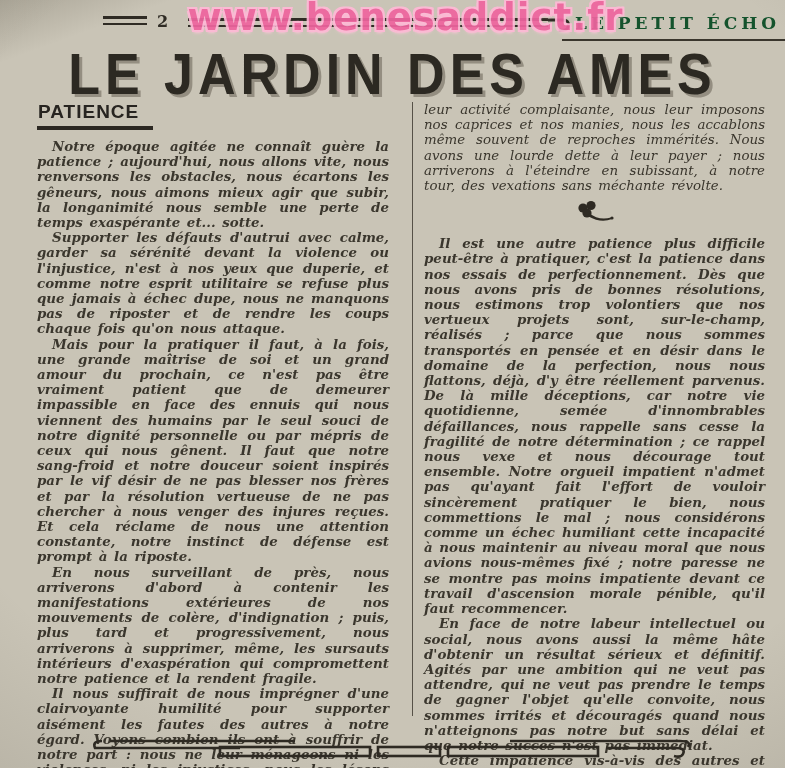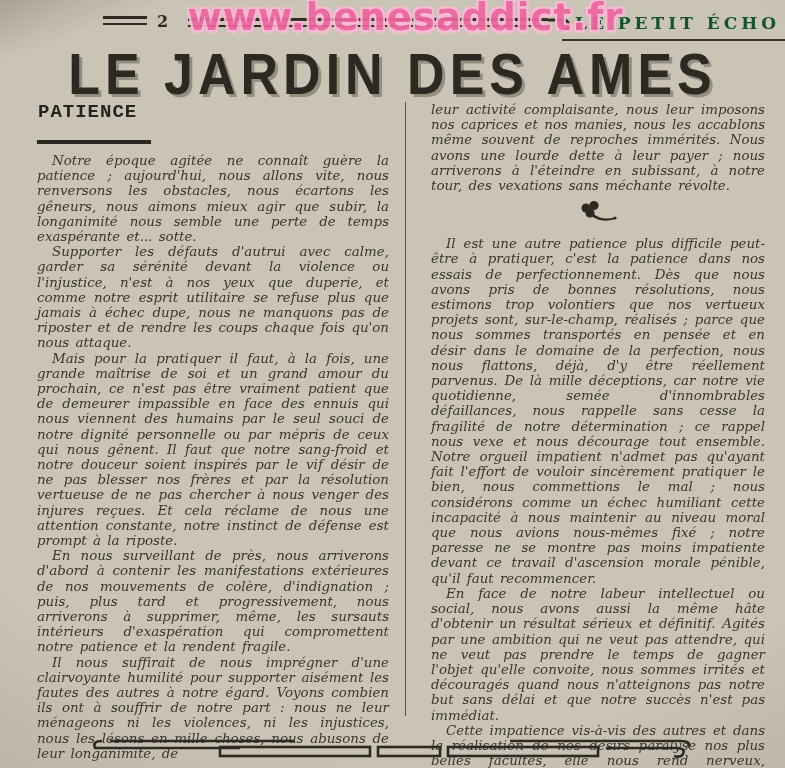--- a/index.html
+++ b/index.html
@@ -40,31 +40,31 @@
     font-size:52px;letter-spacing:5px;color:#2c2922;
     transform:scaleY(1.12);transform-origin:top center;white-space:nowrap;
     text-shadow:3px 3px 0 rgba(84,78,64,0.45);
   }
   
   .page-body{
     position:absolute;top:102px;left:37px;right:20px;bottom:52px;
     display:flex;align-items:stretch;
   }
   .col-left{width:352px;}
-  .col-right{flex:1;border-left:1.5px solid #565147;padding-left:25px;margin-left:16px;}
+  .col-right{flex:1;border-left:1.5px solid #565147;padding-left:11px;margin-left:23px;}
   .section-heading{
-    display:inline-block;font-family:Liberation Mono, monospace;font-weight:bold;
+    display:inline-block;font-family:Liberation Sans, sans-serif;font-weight:bold;
     font-size:19px;letter-spacing:1px;color:#272420;border-bottom:4px solid #2c2822;
-    padding:0 14px 17px 1px;margin:0 0 9px 0;line-height:1.05;
+    padding:0 14px 4px 1px;margin:0 0 9px 0;line-height:1.05;
   }
   p.body-par{
     margin:0;font-style:italic;font-size:13.4px;line-height:1.135;
     text-align:justify;word-spacing:2px;color:#3a362d;
   }
-  p.indent{text-indent:15px;}
+  p.indent{text-indent:15px;font-weight:bold;}
   .ornament{ text-align:center;margin:7px 0 6px 0; }
   
   .bottom-ornament{position:absolute;left:80px;bottom:4px;}
 </style>
 </head>
 <body>
 
 <div class="header">
   <div class="rule-double rule-small"></div>
   <div class="page-number">2</div>

